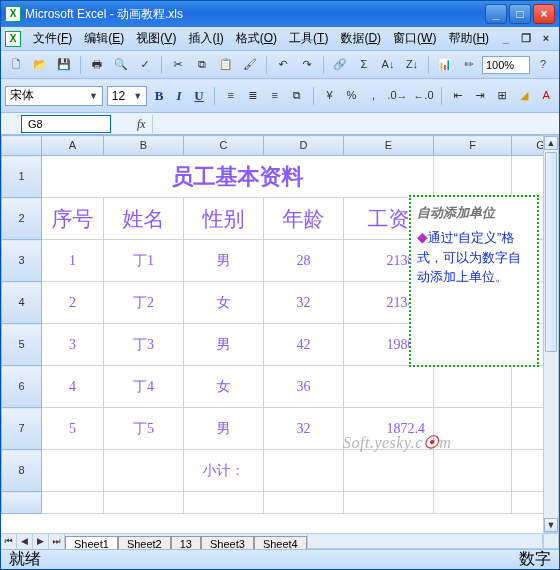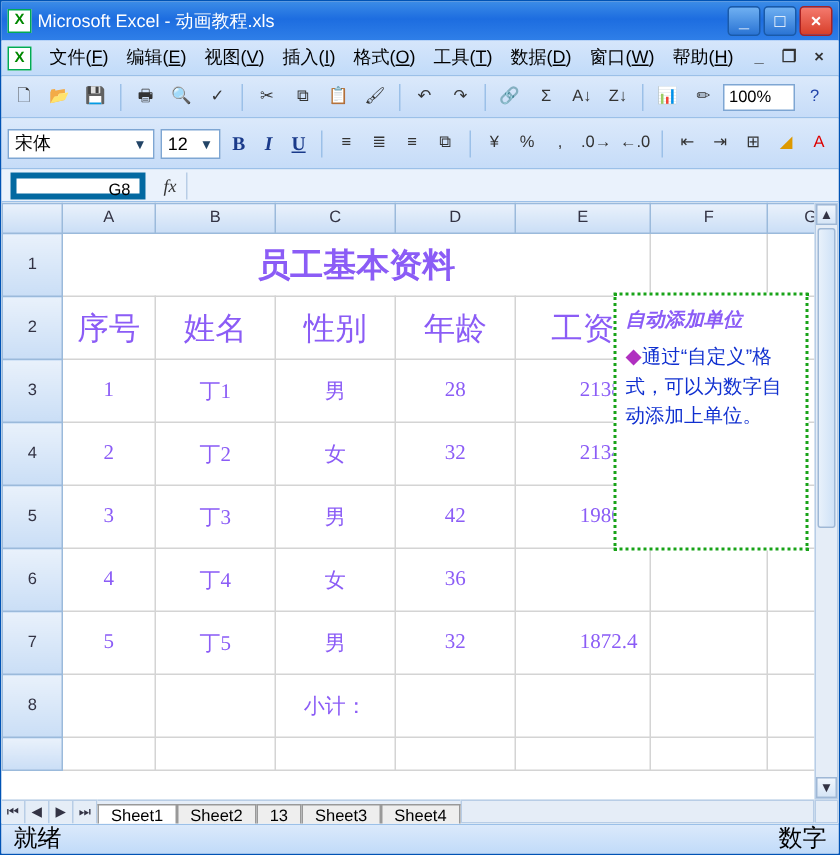--- a/index.html
+++ b/index.html
@@ -19,35 +19,35 @@
 .tbtn { width:22px; height:22px; border:1px solid transparent; border-radius:2px; display:inline-flex; align-items:center; justify-content:center; font:11px/1 Arial; color:#333;}
 .tsep { width:1px; height:18px; background:#9bc0e8; margin:0 3px;}
 .zoom-box { width:48px; height:18px; border:1px solid #7ea6d3; background:#fff; font:11px/16px Arial; padding:0 3px; display:inline-block;}
 .format-bar { height:34px; background:linear-gradient(#dbe9fb,#c6dcf8); border-bottom:1px solid #9bc0e8; display:flex; align-items:center; padding:0 4px; gap:4px;}
 .combo { height:20px; border:1px solid #7ea6d3; background:#fff; display:inline-flex; align-items:center; padding:0 4px; font-size:12px;}
 .combo.font { width:120px;} .combo.size { width:48px;}
 .combo .dd { margin-left:auto; color:#246; font-size:9px;}
 .fbtn { width:20px; height:20px; display:inline-flex; align-items:center; justify-content:center; font:bold 13px/1 "Times New Roman"; color:#1a3a8a;}
 .fbtn.I { font-style:italic;} .fbtn.U { text-decoration:underline;}
 .namefx { height:22px; border-bottom:1px solid #9bc0e8; background:#eaf2fc; display:flex; align-items:center;}
-.namebox { width:90px; height:18px; margin:0 6px; border:4px solid #0369a1; background:#fff; padding:0 6px; font:11px/16px Arial; text-align:right;}
+.namebox { width:90px; height:18px; margin:0 20px; border:1px solid #0369a1; background:#fff; padding:0 6px; font:11px/16px Arial; text-align:left;}
 .fx-icon { font:italic 12px/1 "Times New Roman"; color:#333; margin:0 6px;}
 .fx-input { flex:1; height:18px; border:none; border-left:1px solid #b8cde6; background:transparent; padding:0 6px;}
 .grid-area { flex:1; position:relative; overflow:hidden; background:#fff;}
 .grid { position:absolute; inset:0 16px 16px 0; overflow:hidden;}
 table.sheet { border-collapse:collapse; width:100%; table-layout:fixed;}
 .cth { background:linear-gradient(#e9f1fb,#cadef6); border:1px solid #9bbadb; height:20px; font:11px/1 Arial; color:#334; text-align:center;}
 .rth { background:linear-gradient(#e9f1fb,#cadef6); border:1px solid #9bbadb; width:28px; font:11px/1 Arial; color:#334; text-align:center;}
 td.cell { border:1px solid #d4d4d4; height:42px; text-align:center; font-family:"SimSun","宋体"; font-size:14px; color:#8b5cf6;}
 td.cell.right { text-align:right; padding-right:8px;}
 tr.r1 td.title { font-size:22px; font-family:"KaiTi","楷体"; font-weight:bold;}
 tr.hdr td.cell { font-size:21px; }
 .row-low { height:22px !important; }
 .note-box { position:absolute; left:408px; top:60px; width:130px; height:172px; border:2px dotted #18a318; background:#fff; padding:6px; font-size:13px; line-height:1.5;}
-.note-title { color:#8b5cf6; font-style:italic; font-weight:bold; display:block; margin-bottom:4px;}
+.note-title { color:#737373; font-style:italic; font-weight:bold; display:block; margin-bottom:4px;}
 .note-body { color:#1030d0;}
 .note-body .dia { color:#b030c0; font-size:14px;}
 .watermark { position:absolute; left:342px; top:300px; color:rgba(120,120,120,0.55); font:italic 16px/1 Georgia; letter-spacing:0.5px; pointer-events:none;}
 .watermark .o { color:#c33;}
 .vscroll,.hscroll { background:#e5edf7; border:1px solid #b8cde6;}
 .vscroll { position:absolute; right:0; top:0; bottom:16px; width:16px;}
 .hscroll-row { position:absolute; left:0; right:0; bottom:0; height:16px; display:flex;}
 .tab-nav { display:flex; align-items:center; background:#e5edf7; border-top:1px solid #b8cde6;}
 .tab-nav-btn { width:16px; height:15px; border-right:1px solid #b8cde6; display:flex; align-items:center; justify-content:center; font:9px/1 Arial; color:#334;}
 .tabs { display:flex; background:#e5edf7; border-top:1px solid #b8cde6;}
@@ -266,20 +266,21 @@
               <td class="cell row-low"></td>
               <td class="cell row-low"></td>
               <td class="cell row-low"></td>
             </tr>
           </tbody>
         </table>
       <div class="note-box">
         <span class="note-title">自动添加单位</span>
         <span class="note-body"><span class="dia">◆</span><span>通过“自定义”格式，可以为数字自动添加上单位。</span></span>
       </div>
+      <div class="watermark">Soft.yesky.c<span class="o">⦿</span>m</div>
     </div>
     <div class="vscroll">
       <div class="scroll-arrow up">▲</div>
       <div class="thumb"></div>
       <div class="scroll-arrow down">▼</div>
     </div>
     <div class="hscroll-row">
       <div class="tab-nav">
         <div class="tab-nav-btn">⏮</div>
         <div class="tab-nav-btn">◀</div>

